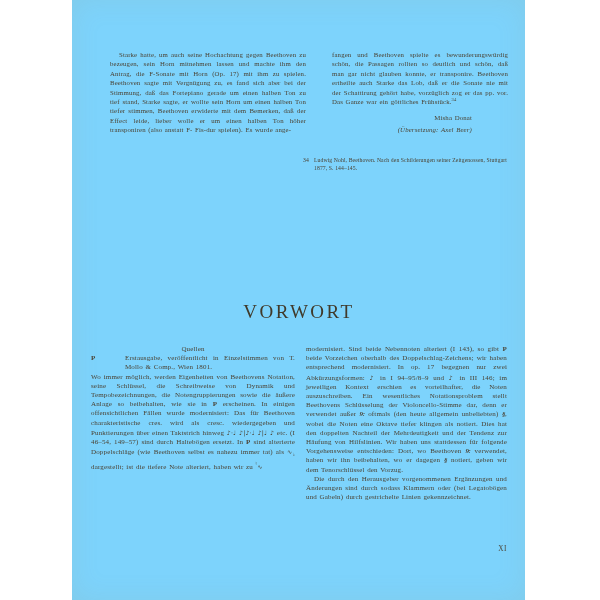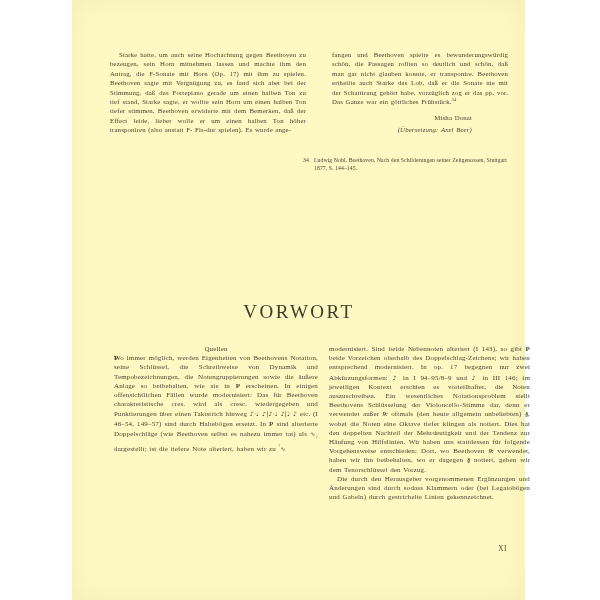--- a/index.html
+++ b/index.html
@@ -3,21 +3,21 @@
 <meta charset="utf-8">
 <style>
   html,body{margin:0;padding:0;}
   body{
     width:600px;height:600px;position:relative;overflow:hidden;
     background:#ffffff;
     font-family:"Liberation Serif","DejaVu Serif",serif;
   }
   .page{
     position:absolute;left:72px;top:0;width:453px;height:600px;
-    background:#fef9c3;
+    background:#7dd3fc;
     box-shadow:inset 0 0 28px rgba(160,148,95,0.12);
   }
   .quote{
     position:absolute;top:50px;left:38px;width:398px;
     display:flex;gap:26px;
     font-size:6.8px;line-height:9.4px;color:#4b4334;
     text-align:justify;letter-spacing:0.15px;word-spacing:0.7px;
   }
   .quote-col-left{flex:0 0 196px;text-indent:9px;}
   .quote-col-right{flex:1;}
@@ -32,21 +32,21 @@
   .footnote .marker{position:absolute;left:0;top:0;}
   .heading{
     position:absolute;top:301px;left:19px;width:416px;margin:0;
     text-align:center;font-size:19px;font-weight:400;
     letter-spacing:2.5px;color:#403a2b;
   }
   .body-cols{
     position:absolute;top:345px;left:19px;width:416px;
     display:flex;gap:11px;
     font-size:7px;line-height:9.2px;color:#4b4334;
-    text-align:justify;letter-spacing:0.15px;word-spacing:0.7px;margin-left:23px;
+    text-align:justify;letter-spacing:0.15px;word-spacing:0.7px;
   }
   .col-left{flex:0 0 204px;}
   .col-right{flex:1;}
   .subheading{text-align:center;margin:0;}
   .subheading.second{margin-top:9px;}
   .para{margin:0;}
   .source-row{position:relative;padding-left:34px;margin:0;}
   .source-siglum{position:absolute;left:0;top:0;font-weight:bold;}
   .para-indent{text-indent:8px;}
   .page-number{
@@ -85,20 +85,21 @@
   </div>
 
   <h1 class="heading">VORWORT</h1>
 
   <div class="body-cols">
 
     <div class="col-left">
       <p class="subheading">Quellen</p>
       <p class="source-row">
         <span class="source-siglum">P</span>
+        <span>Erstausgabe, veröffentlicht in Einzelstimmen von T. Mollo &amp; Comp., Wien 1801.</span>
       </p>
       <p class="para"><span>Wo immer möglich, werden Eigenheiten von Beethovens Notation, seine Schlüssel, die Schreibweise von Dynamik und Tempobezeichnungen, die Notengruppierungen sowie die äußere Anlage so beibehalten, wie sie in </span><span class="seg-b">P</span><span> erscheinen. In einigen offensichtlichen Fällen wurde modernisiert: Das für Beethoven charakteristische </span><span class="seg-i">cres.</span><span> wird als </span><span class="seg-i">cresc.</span><span> wiedergegeben und Punktierungen über einen Taktstrich hinweg </span><span class="seg-music">♪·♩ ♪|♪·♩ ♪|♩ ♪</span><span> etc. (I 46–54, 149–57) sind durch Haltebögen ersetzt. In </span><span class="seg-b">P</span><span> sind alterierte Doppelschläge (wie Beethoven selbst es nahezu immer tat) als </span><span class="seg-music">∿</span><span class="seg-msub">♭</span><span> dargestellt; ist die tiefere Note alteriert, haben wir zu </span><span class="seg-msup">♮</span><span class="seg-music">∿</span></p>
     </div>
 
     <div class="col-right">
       <p class="para"><span>modernisiert. Sind beide Nebennoten alteriert (I 143), so gibt </span><span class="seg-b">P</span><span> beide Vorzeichen oberhalb des Doppelschlag-Zeichens; wir haben entsprechend modernisiert. In op. 17 begegnen </span><span class="seg-u">nur</span><span> zwei Abkürzungsformen: </span><span class="seg-music">♪</span><span> in I 94–95/8–9 und </span><span class="seg-music">♪</span><span> in III 146; im jeweiligen Kontext erschien es vorteilhafter, die Noten auszuschreiben. Ein wesentliches Notationsproblem stellt Beethovens Schlüsselung der Violoncello-Stimme dar, denn er verwendet außer </span><span class="seg-clef">9:</span><span> oftmals (den heute allgemein unbeliebten) </span><span class="seg-clef">§</span><span>, wobei die Noten eine Oktave tiefer klingen als notiert. Dies hat den doppelten Nachteil der Mehrdeutigkeit und der Tendenz zur Häufung von Hilfslinien. Wir haben uns stattdessen für folgende Vorgehensweise entschieden: Dort, wo Beethoven </span><span class="seg-clef">9:</span><span> verwendet, haben wir ihn beibehalten, wo er dagegen </span><span class="seg-clef">§</span><span> notiert, geben wir dem Tenorschlüssel den Vorzug.</span></p>
       <p class="para para-indent">Die durch den Herausgeber vorgenommenen Ergänzungen und Änderungen sind durch sodass Klammern oder (bei Legatobögen und Gabeln) durch gestrichelte Linien gekennzeichnet.</p>
     </div>
 
   </div>

